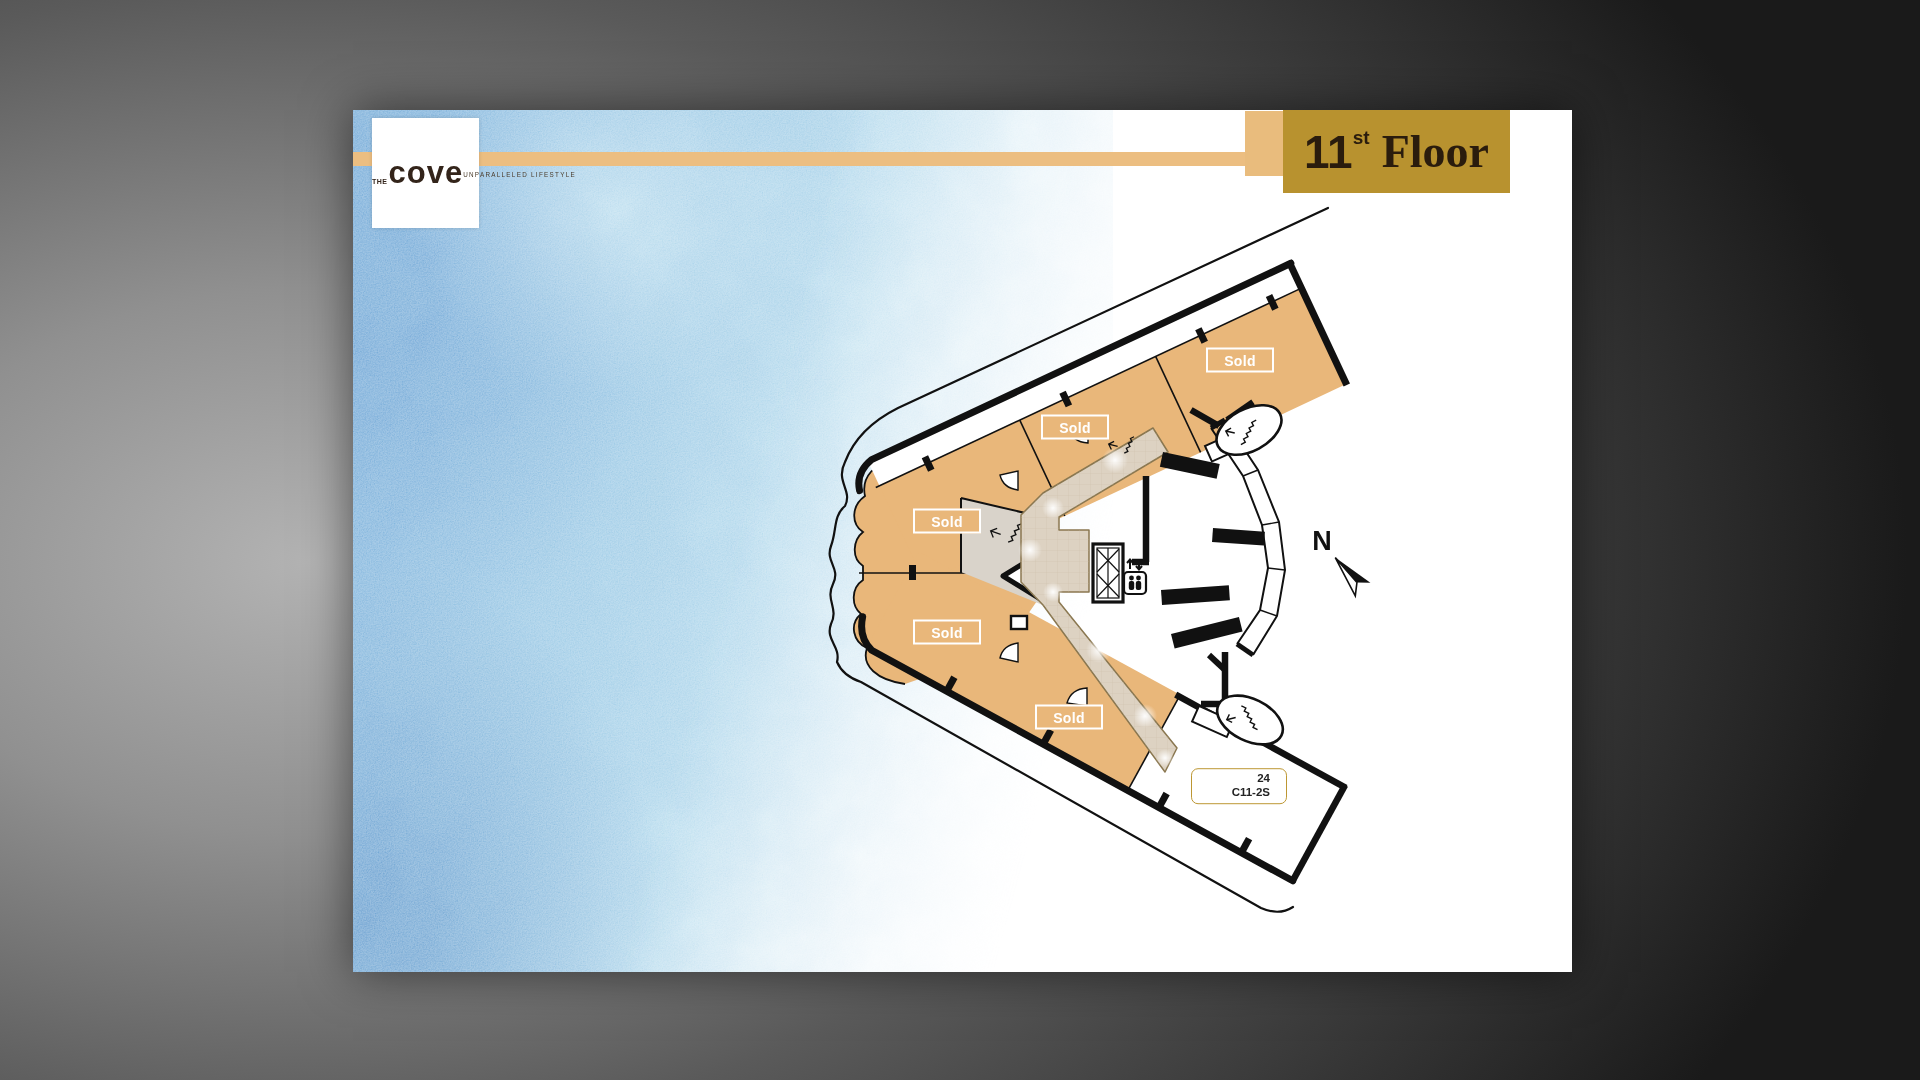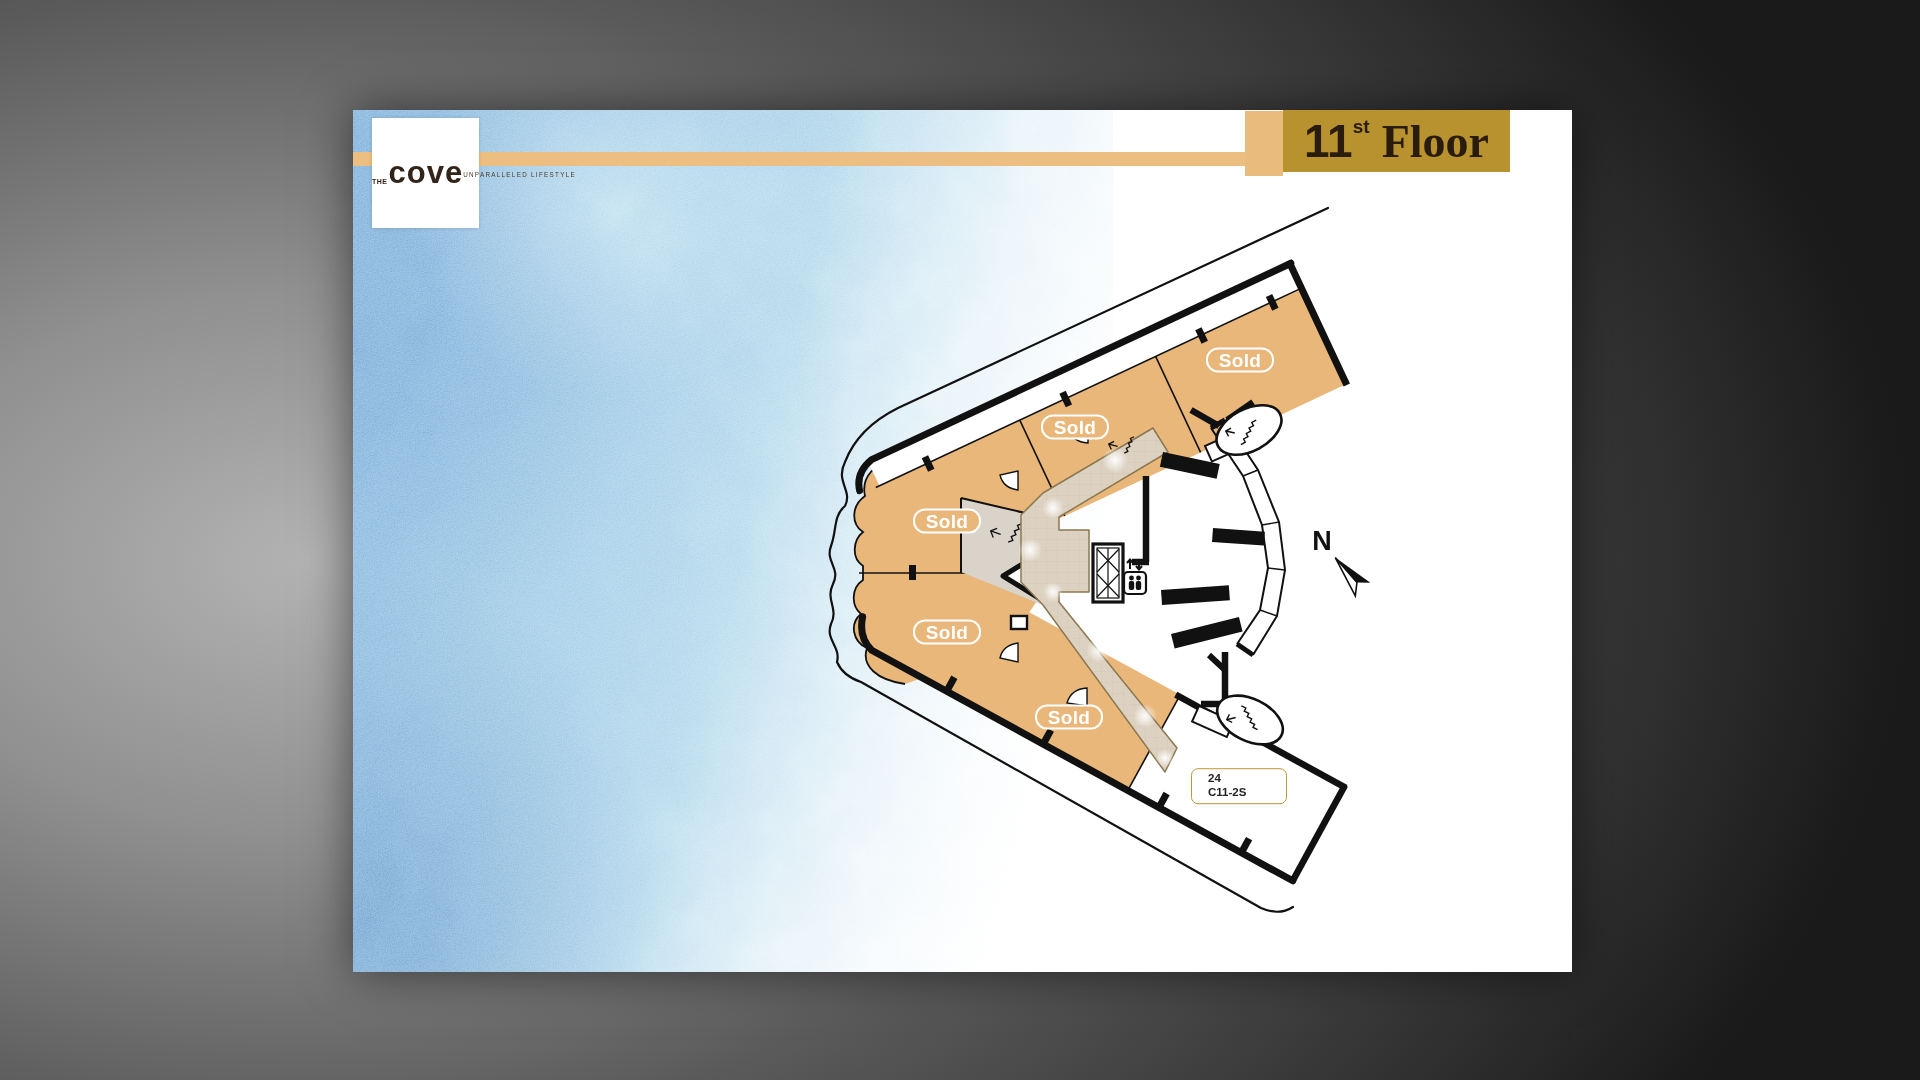--- a/index.html
+++ b/index.html
@@ -16,42 +16,42 @@
     background:
       radial-gradient(420px 520px at 2% 94%, rgba(52,118,186,.75), rgba(52,118,186,0) 70%),
       radial-gradient(400px 430px at 1% 28%, rgba(62,128,196,.50), rgba(62,128,196,0) 72%),
       radial-gradient(520px 420px at 30% 66%, rgba(150,202,230,.45), rgba(150,202,230,0) 75%),
       radial-gradient(300px 260px at 34% 12%, rgba(210,238,246,.8), rgba(210,238,246,0) 70%),
       linear-gradient(108deg, #5b9ad0 0%, #6fabd9 17%, #93c6e4 38%, #bce1f0 55%, #e4f3f8 70%, rgba(255,255,255,0) 86%);}
   .watercolor svg{position:absolute;inset:0;}
   
   .gold-bar{position:absolute;left:0;top:42px;width:905px;height:14px;background:#ecbe81;}
   .tan-block{position:absolute;left:892px;top:1px;width:38px;height:65px;background:#e9bc7d;}
-  .floor-banner{position:absolute;left:930px;top:0;width:227px;height:62px;background:#b8922f;
+  .floor-banner{position:absolute;left:930px;top:0;width:227px;height:83px;background:#b8922f;
     display:flex;align-items:center;justify-content:center;color:#2a1c0d;
     font-weight:bold;font-size:46px;letter-spacing:0px;}
   .floor-banner sup{font-size:19px;font-weight:bold;vertical-align:super;line-height:0;position:relative;top:-14px;}
   .floor-banner .w{margin-left:12px;font-family:Liberation Serif, serif;}
   
   .logo{position:absolute;left:19px;top:8px;width:107px;height:110px;background:#fff;
     display:flex;flex-direction:row;align-items:center;box-shadow:0 0 4px rgba(0,0,0,.15);}
   .logo .shell{margin-top:6px;}
   .logo .wordmark{display:flex;align-items:flex-end;color:#33241a;line-height:1;margin-top:-2px;}
   .logo .the{font-size:7px;font-weight:bold;letter-spacing:.5px;margin-right:1px;margin-bottom:3px;}
   .logo .cove{font-size:31px;font-weight:bold;letter-spacing:1px;}
   .logo .tagline{font-size:6.3px;letter-spacing:1.3px;color:#4a3b2a;margin-top:3px;white-space:nowrap;}
   
   .plan-svg{position:absolute;left:0;top:0;width:1219px;height:862px;}
   .sold-label{position:absolute;width:64px;height:21px;transform:translate(-50%,-50%);
-    background:#e9b77a;border:2px solid #fff;border-radius:12px;color:#fff;
+    background:#e9b77a;border:2px solid #fff;border-radius:0;color:#fff;
     display:flex;align-items:center;justify-content:center;
-    font-size:19px;font-weight:bold;letter-spacing:.3px;}
+    font-size:14px;font-weight:bold;letter-spacing:.3px;}
   .unit-label{position:absolute;transform:translate(-50%,-50%);width:62px;
     background:#fff;border:1.6px solid #bd9733;border-radius:7px;color:#232323;
-    text-align:left;font-size:11.5px;font-weight:bold;line-height:1.2;padding:3px 16px;}
+    text-align:right;font-size:11.5px;font-weight:bold;line-height:1.2;padding:3px 16px;}
   .north-label{position:absolute;transform:translate(-50%,-50%);color:#111;
     font-size:27px;font-weight:bold;}
 </style>
 </head>
 <body>
 
 <div class="stage">
   <div class="page">
 
     <div class="watercolor">

